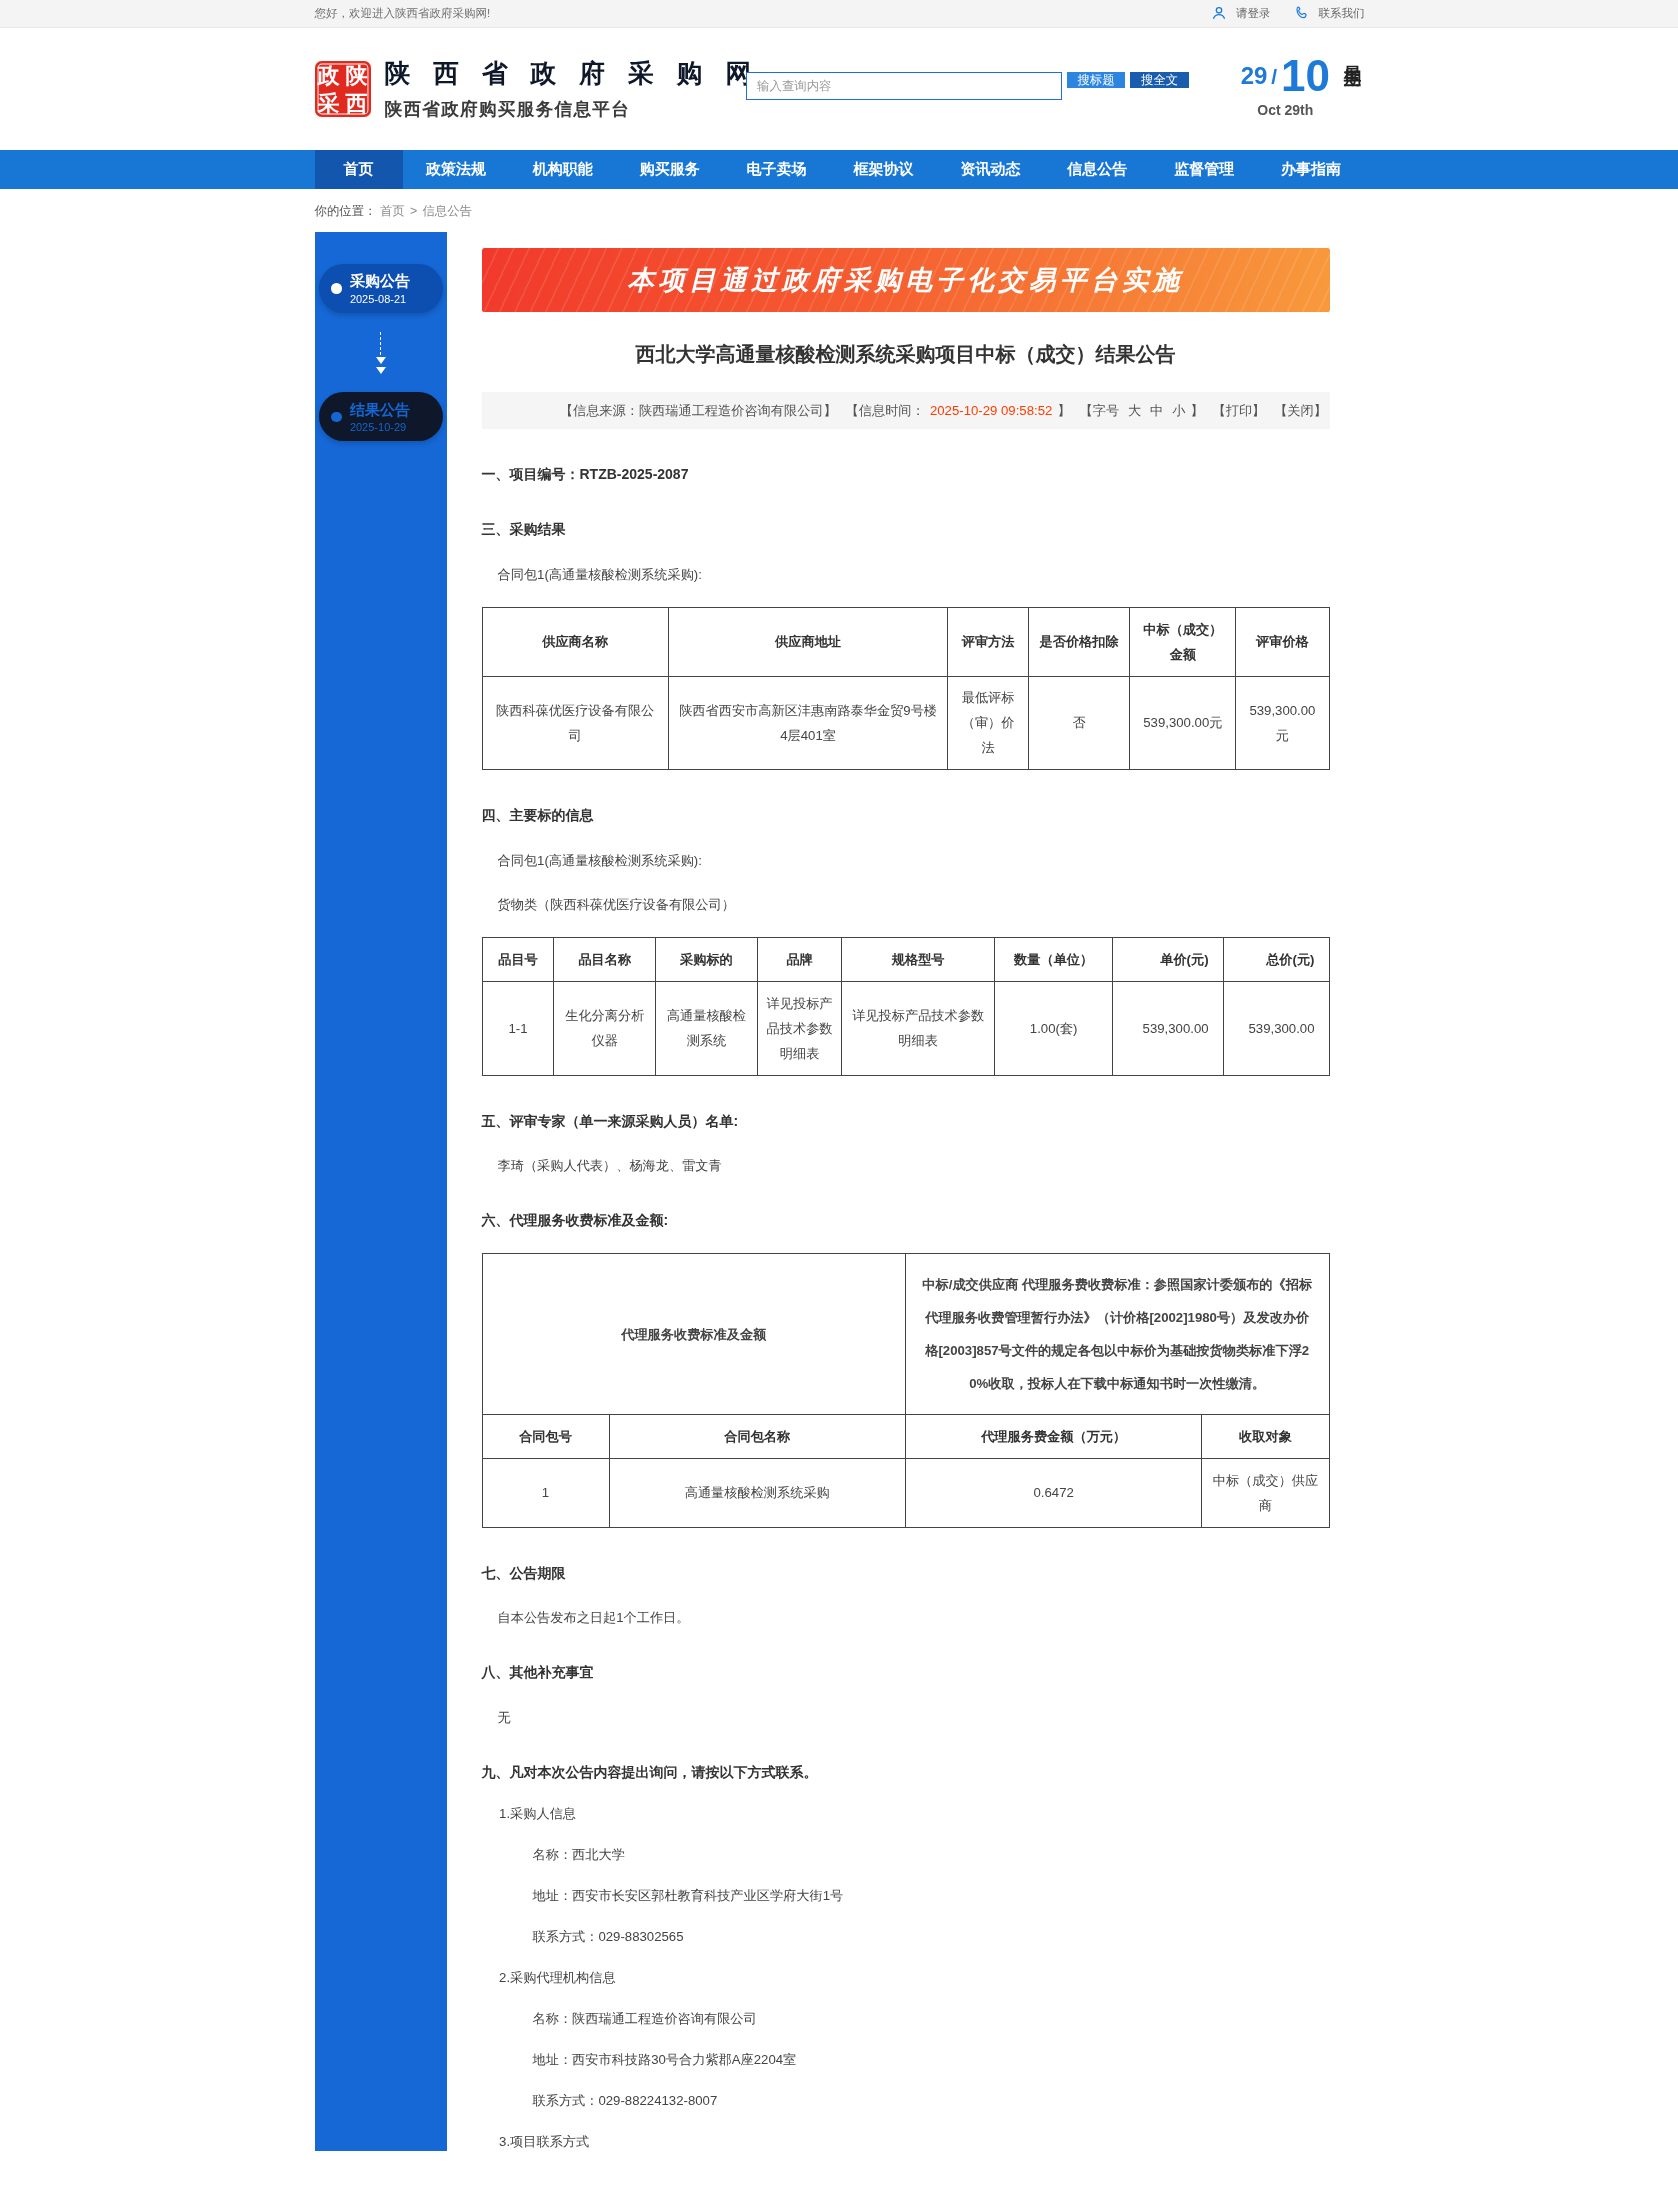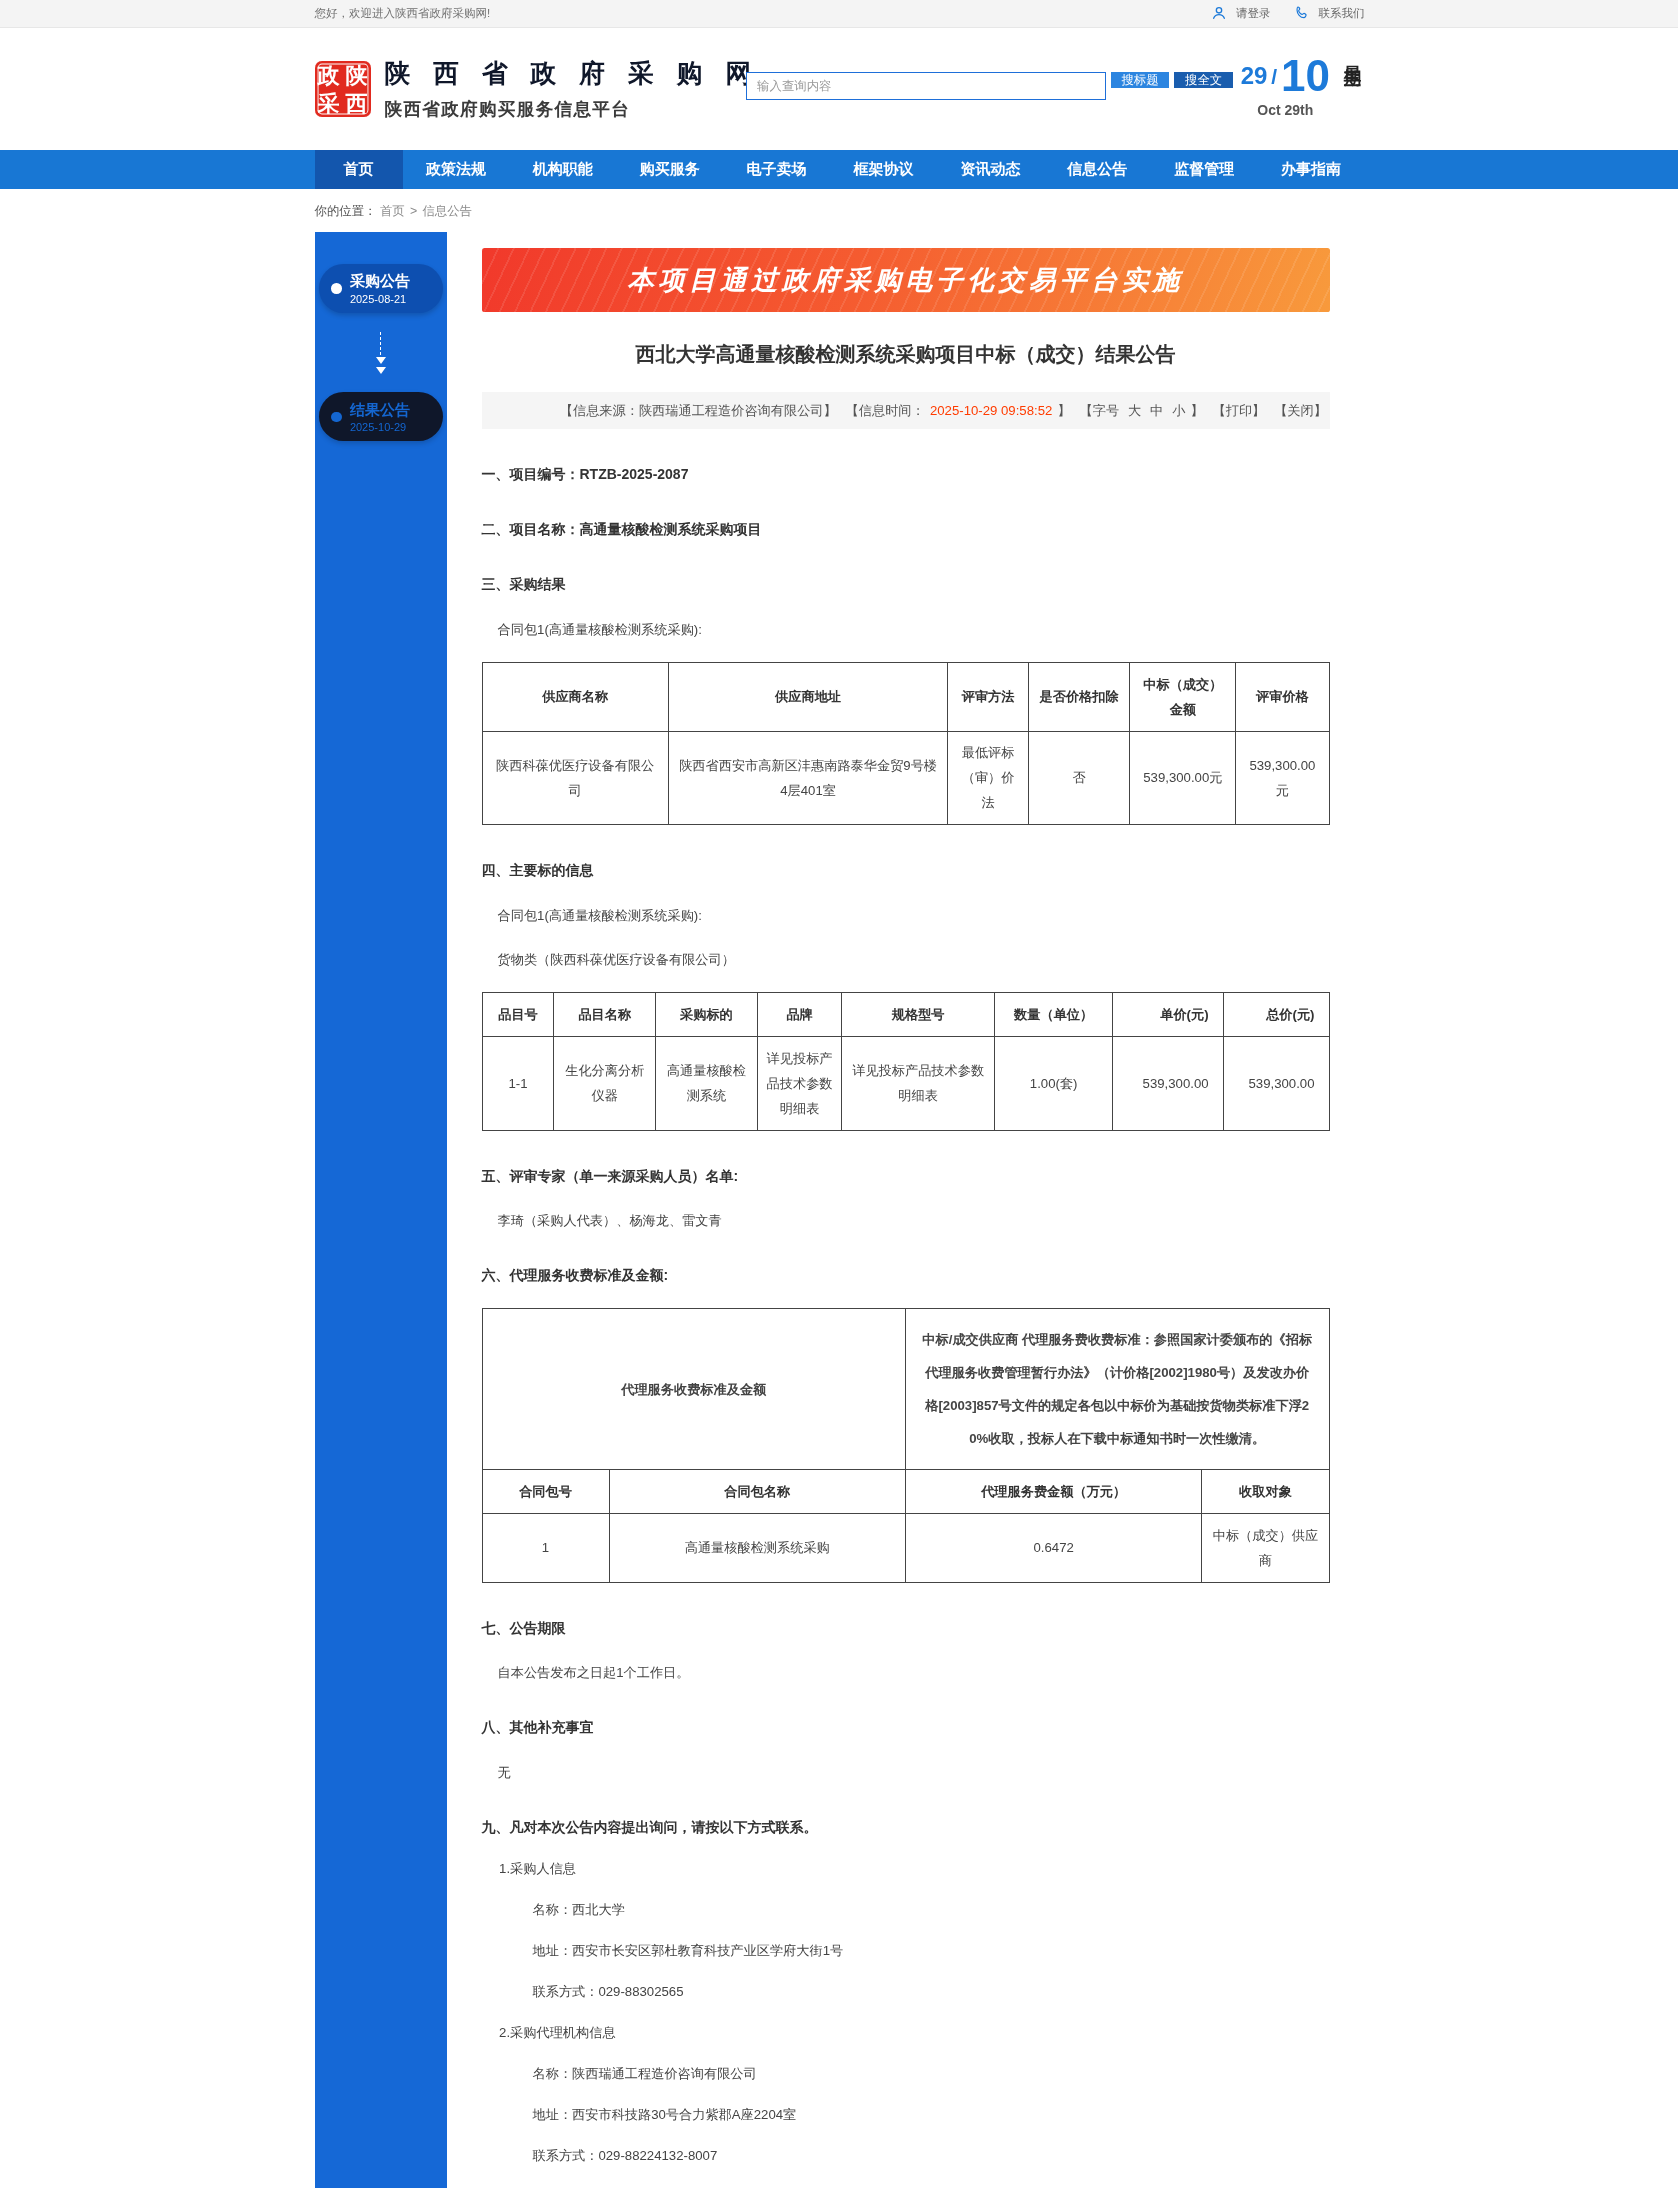--- a/index.html
+++ b/index.html
@@ -17,21 +17,21 @@
   .header{height:122px;background:#fff;}
   .header .inner{height:122px;display:flex;align-items:center;}
   .logo-box{width:56px;height:56px;background:#e12a1f;border-radius:7px;display:grid;
     grid-template-columns:1fr 1fr;place-items:center;box-shadow:inset 0 0 0 2.6px #e12a1f,inset 0 0 0 3.5px #ffffff;
     font-family:"DejaVu Serif","Liberation Serif",serif;}
   .logo-box span{color:#fff;font-size:22px;font-weight:bold;line-height:1;}
   .site-names{margin-left:14px;}
   .site-title{font-size:25.6px;font-weight:bold;color:#0f172a;letter-spacing:8px;}
   .site-sub{font-size:17.6px;font-weight:bold;color:#3b3b3b;letter-spacing:1.3px;margin-top:6.2px;}
   .search-area{position:absolute;left:431px;top:44px;display:flex;align-items:stretch;}
-  .search-input{width:360px;height:28px;border:1.8px solid #1e6fd9;outline:none;padding:0 10.6px;
+  .search-input{width:316px;height:28px;border:1.8px solid #1e6fd9;outline:none;padding:0 10.6px;
     font-size:12.4px;color:#333;box-sizing:border-box;}
   .search-input::placeholder{color:#9a9a9a;}
   .btn-search{height:16px;border:none;color:#fff;font-size:12.4px;padding:0 10.6px;margin-left:5.3px;cursor:pointer;}
   .btn-title{background:#2c85e0;}
   .btn-full{background:#1a5dae;}
   .date-area{position:absolute;right:0;top:23px;display:flex;}
   .date-nums{text-align:center;}
   .date-line{color:#1d7ad9;font-weight:bold;}
   .d-day{font-size:24px;vertical-align:7px;}
   .d-slash{font-size:21px;vertical-align:7px;}
@@ -214,21 +214,20 @@
         <span>【信息时间：</span><span class="meta-time">2025-10-29 09:58:52</span><span>】</span>
         <span>【字号</span>
         <span class="meta-act">大</span>
         <span class="meta-act">中</span>
         <span class="meta-act">小</span><span>】</span>
         <span class="meta-act">【打印】</span>
         <span class="meta-act">【关闭】</span>
       </div>
 
       <div class="sec-h">一、项目编号：RTZB-2025-2087</div>
-      <div class="sec-h">二、项目名称：高通量核酸检测系统采购项目</div>
       <div class="sec-h">三、采购结果</div>
       <div class="sec-p">合同包1(高通量核酸检测系统采购):</div>
 
       <table>
         <colgroup>
             <col style="width:22%">
             <col style="width:33%">
             <col style="width:9.5%">
             <col style="width:12%">
             <col style="width:12.5%">

